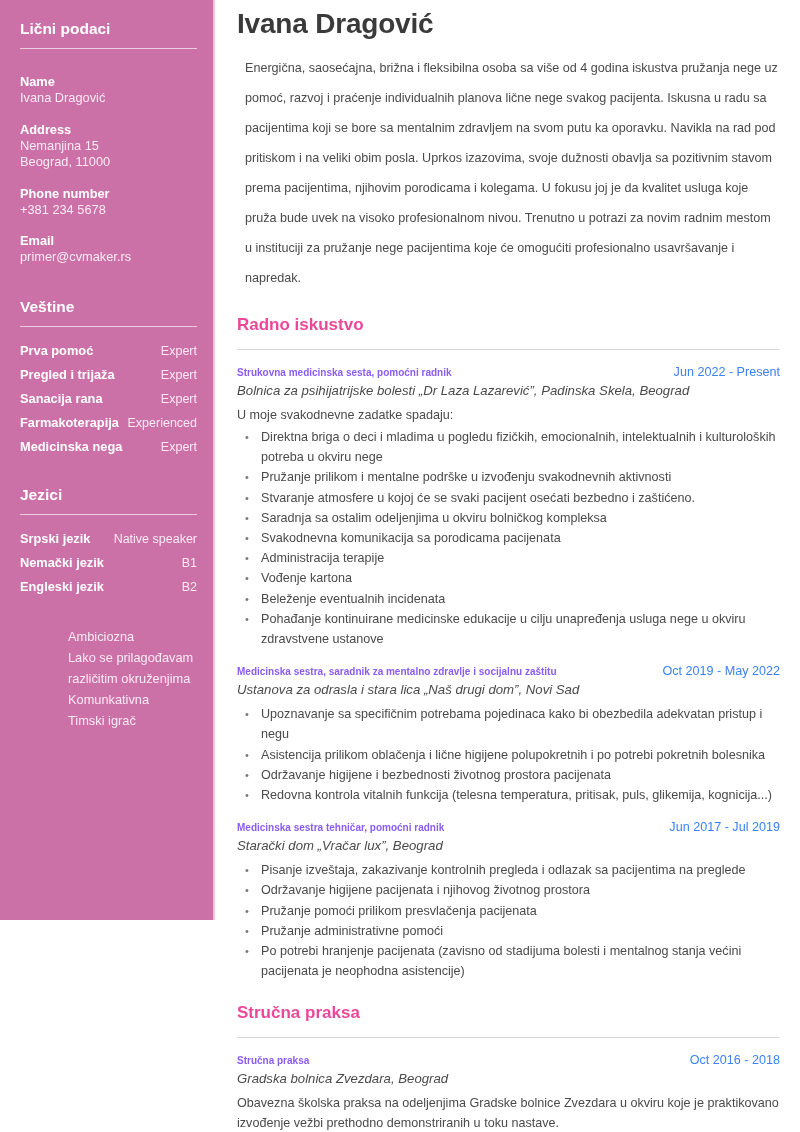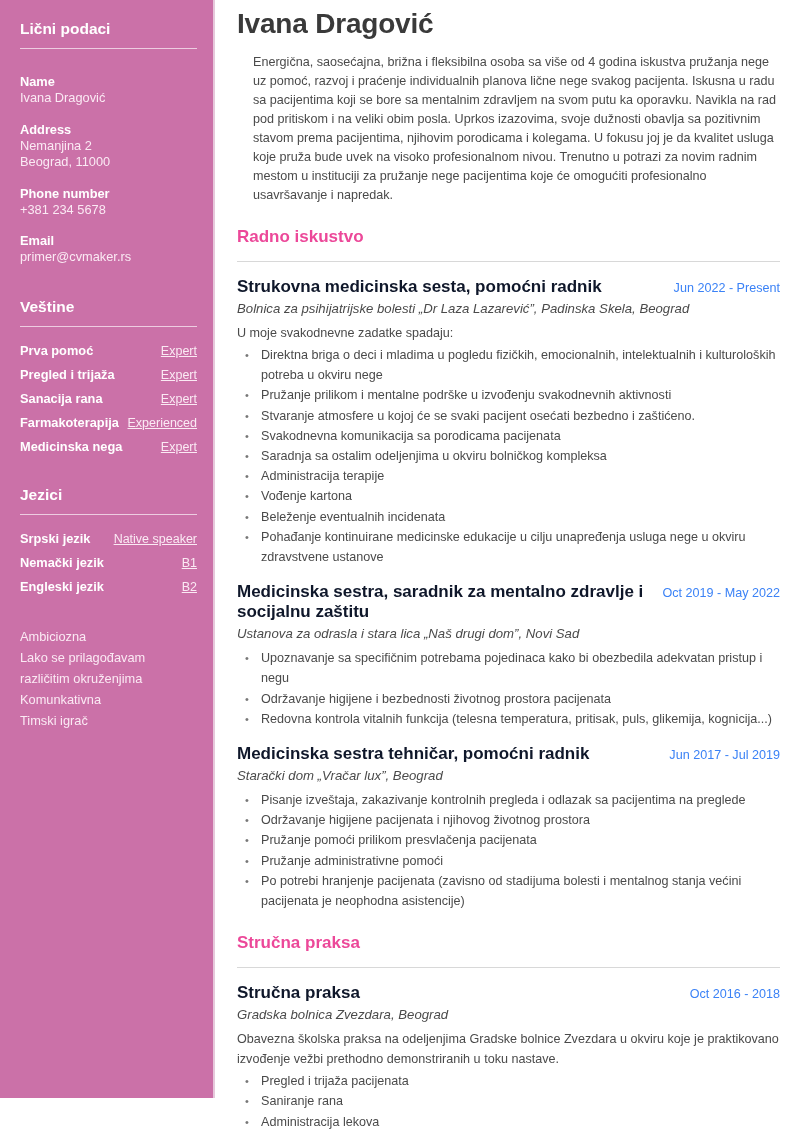--- a/index.html
+++ b/index.html
@@ -6,21 +6,21 @@
   html, body { margin: 0; padding: 0; background: #ffffff; }
   .page {
     width: 800px; height: 1132px; overflow: hidden;
     display: flex;
     font-family: "Liberation Sans", sans-serif;
     background: #ffffff;
   }
 
   
   .sidebar {
-    width: 215px; min-width: 215px; height: 1098px;
+    width: 215px; min-width: 215px; height: 920px;
     background: #cb71a8;
     border-right: 2px solid #e6c8db;
     color: #ffffff;
     padding: 20px 16px 20px 20px;
   }
   .side-section { margin-top: 32px; }
   .side-section:first-child { margin-top: 0; }
   .side-title {
     font-size: 15.5px; font-weight: bold; color: #ffffff;
     margin: 0; padding-bottom: 10px;
@@ -28,46 +28,46 @@
   }
   .fields { margin-top: 24px; }
   .field { margin-top: 14px; }
   .field:first-child { margin-top: 0; }
   .field-label { font-size: 12.8px; font-weight: bold; line-height: 17px; }
   .field-value { font-size: 12.8px; color: #fbeaf4; line-height: 16.5px; }
   .kv-list { margin-top: 16px; }
   .kv { display: flex; justify-content: space-between; align-items: baseline; margin-top: 9px; }
   .kv:first-child { margin-top: 0; gap: 17px; }
   .kv-name { font-size: 12.8px; font-weight: bold; }
-  .kv-level { font-size: 12.5px; color: #fbeaf4; text-decoration: underline; }
+  .kv-level { font-size: 12.5px; color: #fbeaf4; }
   .char-list { margin-top: 16px; }
-  .char-line { font-size: 12.8px; color: #fbeaf4; line-height: 21px; }
+  .char-line { font-size: 12.8px; color: #fbeaf4; line-height: 21px; margin-left: 48px; }
 
   
   .main {
     flex: 1;
     padding: 8px 20px 0 22px;
     color: #4a4a4a;
   }
   .candidate-name {
     font-size: 28px; font-weight: bold; color: #3a3a3a;
     margin: 0 0 13px 0; letter-spacing: -0.2px;
   }
   .summary {
-    font-size: 12.6px; line-height: 19px; margin: 0 0 20px 16px;
+    font-size: 12.6px; line-height: 30px; margin: 0 0 20px 8px;
   }
   .m-section { margin-top: 22px; }
   .section-title {
     font-size: 17px; font-weight: bold; color: #ec4899;
     margin: 0 0 14px 0;
   }
   .rule { border-top: 1px solid #d8d8d8; margin: 0 0 15px 0; }
   .job { margin-bottom: 15px; }
   .job-head { display: flex; justify-content: space-between; align-items: baseline; gap: 12px; }
-  .job-title { font-size: 17px; font-weight: bold; color: #0f172a; margin: 0; }
+  .job-title { font-size: 10px; font-weight: bold; color: #8b5cf6; margin: 0; }
   .job-date { font-size: 12.6px; color: #3b82f6; white-space: nowrap; }
   .job-company { font-style: italic; font-size: 13.2px; color: #4a4a4a; margin: 4px 0 7px 0; }
   .job-intro { font-size: 12.6px; line-height: 20px; margin: 0 0 2px 0; }
   .bullets { list-style: none; margin: 2px 0 0 0; padding: 0; }
   .bullets li {
     position: relative; padding-left: 24px;
     font-size: 12.6px; line-height: 20.2px; color: #4a4a4a;
   }
   .bullets li::before {
     content: "\2022";
@@ -83,21 +83,21 @@
   <aside class="sidebar" style="background: rgb(203, 113, 168); border-right-color: rgb(230, 200, 219);">
     <section class="side-section">
       <h2 class="side-title">Lični podaci</h2>
       <div class="fields" id="personal-fields">
           <div class="field">
             <div class="field-label">Name</div>
             <div class="field-value">Ivana Dragović</div>
           </div>
           <div class="field">
             <div class="field-label">Address</div>
-            <div class="field-value">Nemanjina 2</div>
+            <div class="field-value">Nemanjina 15</div>
             <div class="field-value">Beograd, 11000</div>
           </div>
           <div class="field">
             <div class="field-label">Phone number</div>
             <div class="field-value">+381 234 5678</div>
           </div>
           <div class="field">
             <div class="field-label">Email</div>
             <div class="field-value">primer@cvmaker.rs</div>
           </div>
@@ -170,36 +170,37 @@
             <div class="job-head">
               <h3 class="job-title">Strukovna medicinska sesta, pomoćni radnik</h3>
               <span class="job-date">Jun 2022 - Present</span>
             </div>
             <div class="job-company">Bolnica za psihijatrijske bolesti „Dr Laza Lazarević”, Padinska Skela, Beograd</div>
             <p class="job-intro">U moje svakodnevne zadatke spadaju:</p>
             <ul class="bullets">
               <li class="bullet">Direktna briga o deci i mladima u pogledu fizičkih, emocionalnih, intelektualnih i kulturoloških potreba u okviru nege</li>
               <li class="bullet">Pružanje prilikom i mentalne podrške u izvođenju svakodnevnih aktivnosti</li>
               <li class="bullet">Stvaranje atmosfere u kojoj će se svaki pacijent osećati bezbedno i zaštićeno.</li>
+              <li class="bullet">Saradnja sa ostalim odeljenjima u okviru bolničkog kompleksa</li>
               <li class="bullet">Svakodnevna komunikacija sa porodicama pacijenata</li>
-              <li class="bullet">Saradnja sa ostalim odeljenjima u okviru bolničkog kompleksa</li>
               <li class="bullet">Administracija terapije</li>
               <li class="bullet">Vođenje kartona</li>
               <li class="bullet">Beleženje eventualnih incidenata</li>
               <li class="bullet">Pohađanje kontinuirane medicinske edukacije u cilju unapređenja usluga nege u okviru zdravstvene ustanove</li>
             </ul>
           </div>
           <div class="job">
             <div class="job-head">
               <h3 class="job-title">Medicinska sestra, saradnik za mentalno zdravlje i socijalnu zaštitu</h3>
               <span class="job-date">Oct 2019 - May 2022</span>
             </div>
             <div class="job-company">Ustanova za odrasla i stara lica „Naš drugi dom”, Novi Sad</div>
             <ul class="bullets">
               <li class="bullet">Upoznavanje sa specifičnim potrebama pojedinaca kako bi obezbedila adekvatan pristup i negu</li>
+              <li class="bullet">Asistencija prilikom oblačenja i lične higijene polupokretnih i po potrebi pokretnih bolesnika</li>
               <li class="bullet">Održavanje higijene i bezbednosti životnog prostora pacijenata</li>
               <li class="bullet">Redovna kontrola vitalnih funkcija (telesna temperatura, pritisak, puls, glikemija, kognicija...)</li>
             </ul>
           </div>
           <div class="job">
             <div class="job-head">
               <h3 class="job-title">Medicinska sestra tehničar, pomoćni radnik</h3>
               <span class="job-date">Jun 2017 - Jul 2019</span>
             </div>
             <div class="job-company">Starački dom „Vračar lux”, Beograd</div>

